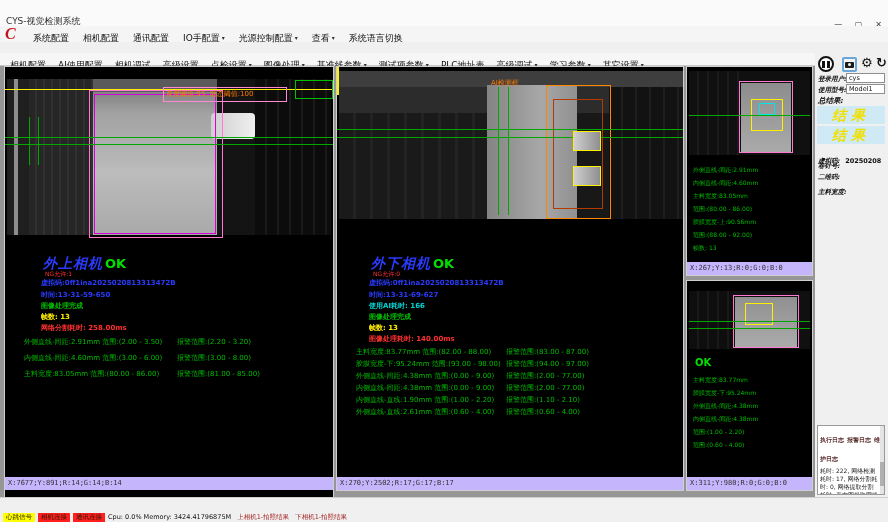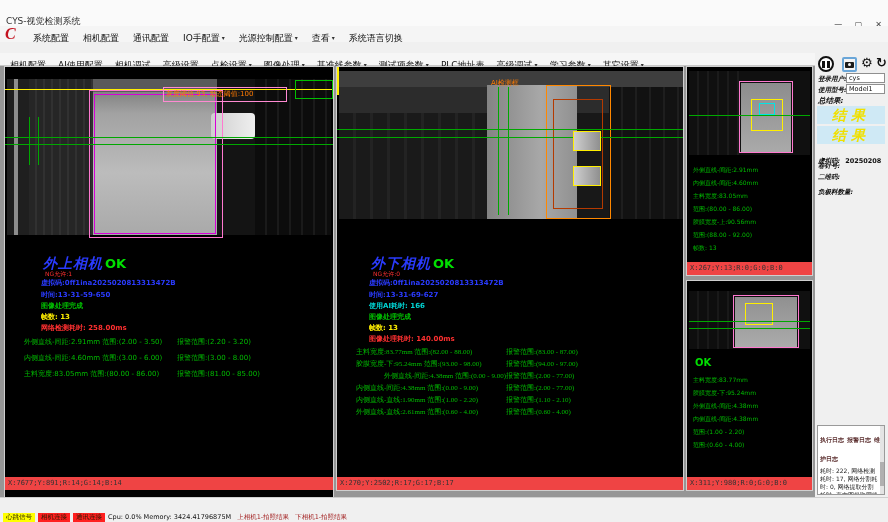--- a/index.html
+++ b/index.html
@@ -18,21 +18,21 @@
   #tabrow{position:absolute;left:0;top:42px;width:888px;height:14px;background:#14b8a6;border-bottom:1px solid #b5b5b5;box-sizing:border-box;margin-top:36px;}
   #run-tab{position:absolute;left:3px;top:0;height:11px;padding:0 7px;background:#fbfbfb;border:1px solid #9f9f9f;border-bottom:none;
            font-size:8px;line-height:10px;color:#222;box-sizing:border-box;}
   #toolbar{position:absolute;left:0;top:53px;width:888px;height:13px;background:#f6f6f6;border-bottom:1px solid #c9c9c9;box-sizing:border-box;}
   #toolbar-items{position:absolute;left:4px;top:0;white-space:nowrap;}
   .tool-item{display:inline-block;font-size:9px;line-height:12px;padding:0 6px;color:#111;}
   .dd-arrow{font-size:6px;color:#333;margin-left:2px;vertical-align:1px;}
   
   #main-bg{position:absolute;left:0;top:66px;width:815px;height:431px;background:#969696;}
   .panel{position:absolute;background:#000;border:1px solid #cfcfcf;box-sizing:border-box;}
-  .coord-strip{position:absolute;left:0;width:100%;height:13px;background:#ef4444;color:#333;
+  .coord-strip{position:absolute;left:0;width:100%;height:13px;background:#c4b5fd;color:#333;
                font-family:"DejaVu Sans Mono",monospace;font-size:7px;line-height:13px;padding-left:3px;box-sizing:border-box;}
   .cam-title{font-style:italic;font-weight:bold;font-size:14px;color:#2a3bff;letter-spacing:1px;white-space:nowrap;}
   .ok-txt{font-style:normal;font-weight:bold;font-size:13px;color:#00e000;margin-left:2px;}
   .t7{font-size:7px;line-height:10px;white-space:nowrap;font-weight:bold;}
   .t6{font-size:6px;line-height:8px;white-space:nowrap;}
   .blue{color:#2a3bff}.green{color:#00c000}.yellow{color:#ffef00}.red{color:#ff3030}.cyan{color:#00d5d5}.orange{color:#ff7a00}
   .meas-wrap{position:absolute;font-size:7px;color:#00bb00;}
   .meas-row{position:absolute;left:11px;white-space:nowrap;}
   .mini-line{font-size:6px;line-height:13px;color:#00bb00;white-space:nowrap;}
   .hline{position:absolute;height:1px;background:#00a800;}
@@ -116,21 +116,21 @@
     <div class="abs" style="left:290px;top:13px;width:36px;height:17px;border:1px solid #00c000;"></div>
 
     <div class="abs" style="left:38px;top:186px;">
       <span class="cam-title">外上相机</span><span class="ok-txt">OK</span>
     </div>
     <div class="abs t6 red" style="left:40px;top:203px;">NG允许:1</div>
     <div class="abs t7 blue" style="left:36px;top:211px;">虚拟码:0ff1ina2025020813313472B</div>
     <div class="abs t7 blue" style="left:36px;top:223px;">时间:13-31-59-650</div>
     <div class="abs t7 green" style="left:36px;top:234px;">图像处理完成</div>
     <div class="abs t7 yellow" style="left:36px;top:245px;">帧数: 13</div>
-    <div class="abs t7 red" style="left:36px;top:256px;">网络检测耗时: 258.00ms</div>
+    <div class="abs t7 red" style="left:36px;top:256px;">网络分割耗时: 258.00ms</div>
     <div id="lp-meas" class="meas-wrap" style="left:8px;top:270px;width:318px;height:80px;">
         <div class="meas-row" style="top: 0px;"><span style="display: inline-block; width: 153px;">外侧直线-间距:2.91mm 范围:(2.00 - 3.50)</span><span>报警范围:(2.20 - 3.20)</span></div>
         <div class="meas-row" style="top: 16px;"><span style="display: inline-block; width: 153px;">内侧直线-间距:4.60mm 范围:(3.00 - 6.00)</span><span>报警范围:(3.00 - 8.00)</span></div>
         <div class="meas-row" style="top: 32px;"><span style="display: inline-block; width: 153px;">主料宽度:83.05mm 范围:(80.00 - 86.00)</span><span>报警范围:(81.00 - 85.00)</span></div>
       </div>
     <div class="coord-strip" style="top:410px;">X:7677;Y:891;R:14;G:14;B:14</div>
   </div>
 
   <div class="panel" style="left:336px;top:66px;width:348px;height:425px;">
     <div class="abs" style="left:0;top:0;width:2px;height:28px;background:#ffef00;"></div>
@@ -155,24 +155,24 @@
     <div class="abs" style="left:34px;top:186px;">
       <span class="cam-title">外下相机</span><span class="ok-txt">OK</span>
     </div>
     <div class="abs t6 red" style="left:36px;top:203px;">NG允许:0</div>
     <div class="abs t7 blue" style="left:32px;top:211px;">虚拟码:0ff1ina2025020813313472B</div>
     <div class="abs t7 blue" style="left:32px;top:223px;">时间:13-31-69-627</div>
     <div class="abs t7 cyan" style="left:32px;top:234px;">使用AI耗时: 166</div>
     <div class="abs t7 green" style="left:32px;top:245px;">图像处理完成</div>
     <div class="abs t7 yellow" style="left:32px;top:256px;">帧数: 13</div>
     <div class="abs t7 red" style="left:32px;top:267px;">图像处理耗时: 140.00ms</div>
-    <div id="cp-meas" class="meas-wrap" style="left:8px;top:280px;width:336px;height:80px;font-family:Liberation Serif, serif;">
+    <div id="cp-meas" class="meas-wrap" style="left:8px;top:280px;width:336px;height:80px;">
         <div class="meas-row" style="top: 0px;"><span style="display: inline-block; width: 150px;">主料宽度:83.77mm 范围:(82.00 - 88.00)</span><span>报警范围:(83.00 - 87.00)</span></div>
         <div class="meas-row" style="top: 12px;"><span style="display: inline-block; width: 150px;">胶膜宽度-下:95.24mm 范围:(93.00 - 98.00)</span><span>报警范围:(94.00 - 97.00)</span></div>
-        <div class="meas-row" style="top: 24px;"><span style="display: inline-block; width: 150px; text-align: right;">外侧直线-间距:4.38mm 范围:(0.00 - 9.00)</span><span>报警范围:(2.00 - 77.00)</span></div>
+        <div class="meas-row" style="top: 24px;"><span style="display: inline-block; width: 150px;">外侧直线-间距:4.38mm 范围:(0.00 - 9.00)</span><span>报警范围:(2.00 - 77.00)</span></div>
         <div class="meas-row" style="top: 36px;"><span style="display: inline-block; width: 150px;">内侧直线-间距:4.38mm 范围:(0.00 - 9.00)</span><span>报警范围:(2.00 - 77.00)</span></div>
         <div class="meas-row" style="top: 48px;"><span style="display: inline-block; width: 150px;">内侧直线-直线:1.90mm 范围:(1.00 - 2.20)</span><span>报警范围:(1.10 - 2.10)</span></div>
         <div class="meas-row" style="top: 60px;"><span style="display: inline-block; width: 150px;">外侧直线-直线:2.61mm 范围:(0.60 - 4.00)</span><span>报警范围:(0.60 - 4.00)</span></div>
       </div>
     <div class="coord-strip" style="top:410px;">X:270;Y:2502;R:17;G:17;B:17</div>
   </div>
 
   <div class="panel" style="left:686px;top:66px;width:127px;height:210px;">
     <div style="position:absolute;left:2px;top:4px;width:121px;height:84px;background:#101010;overflow:hidden;">
       <div class="abs" style="left:0;top:0;width:50px;height:84px;background:repeating-linear-gradient(90deg,#101010 0 8px,#1b1b1b 8px 10px);"></div>
@@ -235,21 +235,21 @@
     <span class="sb-label abs" style="left:3px;top:43px;font-size:7.5px;">总结果:</span>
     <div class="result-box" style="top:53px;">结果</div>
     <div class="result-box" style="top:73px;">结果</div>
 
     <div class="abs" style="left:3px;top:95px;">
       <span class="sb-label">虚拟码:</span>
       <span class="sb-label" style="font-style:normal;">20250208</span>
     </div>
     <span class="sb-label abs" style="left:3px;top:109px;">卷针号:</span>
     <span class="sb-label abs" style="left:3px;top:120px;">二维码:</span>
-    <span class="sb-label abs" style="left:3px;top:135px;">负极料数量:</span>
+    <span class="sb-label abs" style="left:3px;top:135px;">主料宽度:</span>
 
     <div id="log-box">
       <div id="log-tabs" style="padding:1px 2px;"><span class="log-tab">执行日志</span><span class="log-tab">报警日志</span><span class="log-tab">维护日志</span></div>
       <div id="log-text">耗时: 222, 网络检测耗时: 17, 网络分割耗时: 0, 网络提取分割耗时: 直方图提取网络成功 2025:02:08-13:31:59:650-cys--外上相机--图像处理耗时: 258.00ms</div>
       <div id="log-scroll">
           <div id="log-thumb"></div>
         </div>
     </div>
   </div>
 

